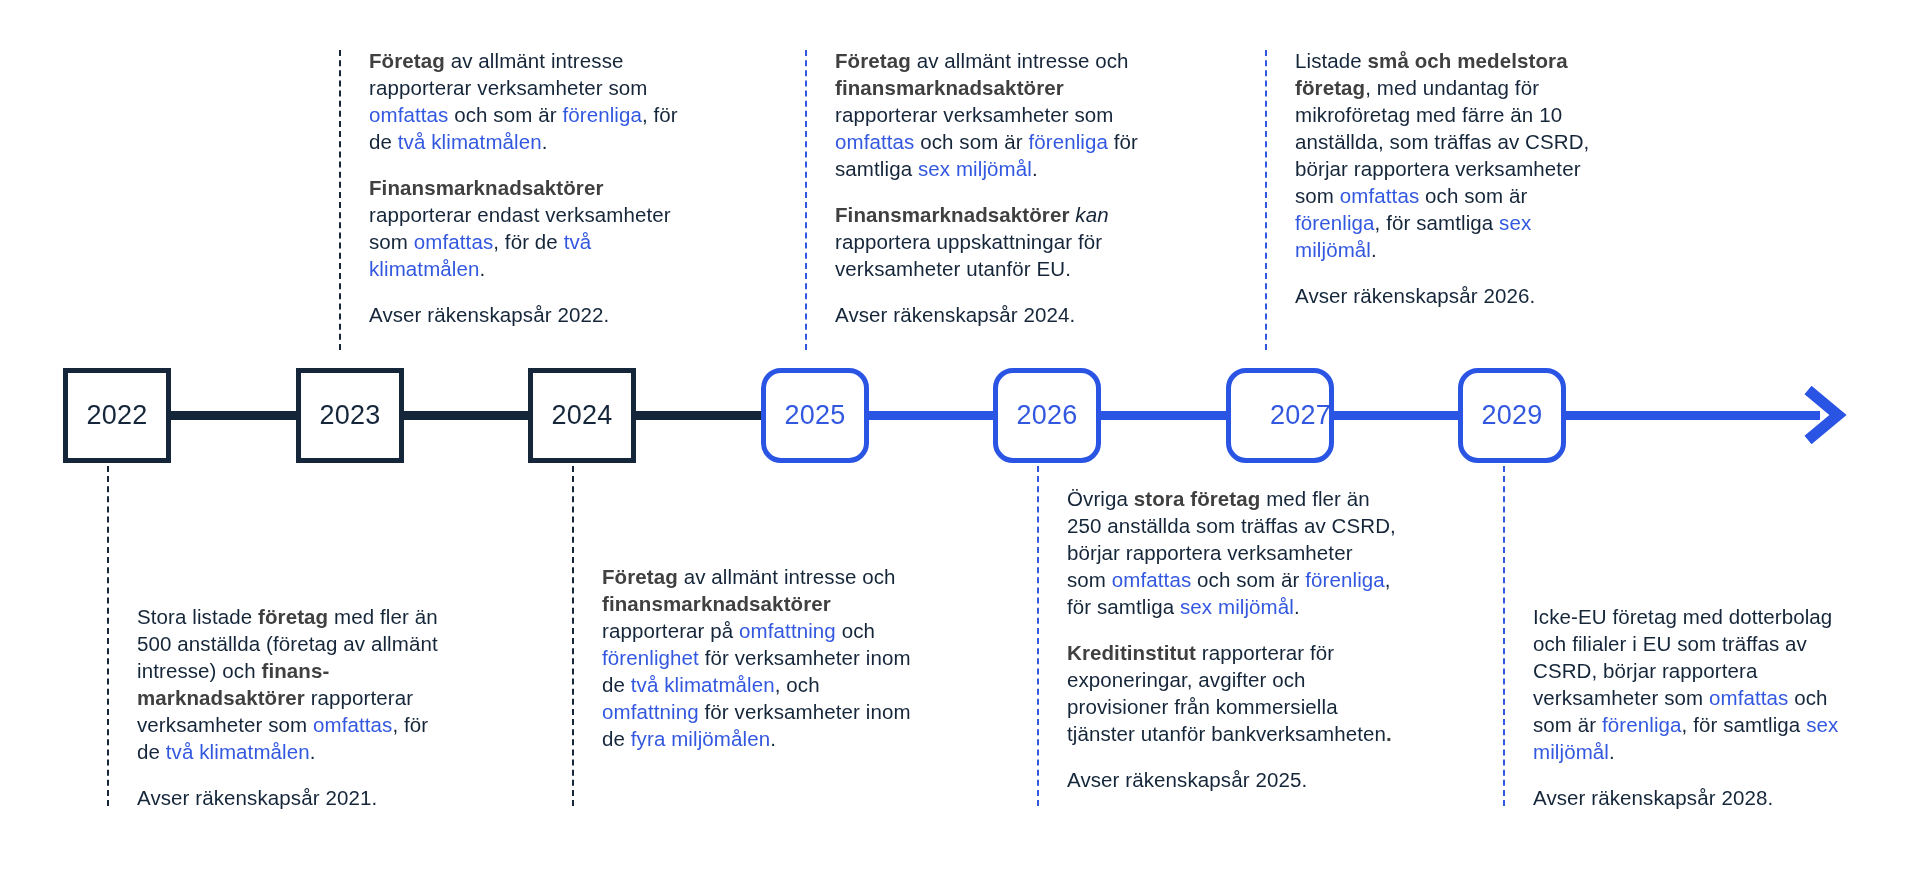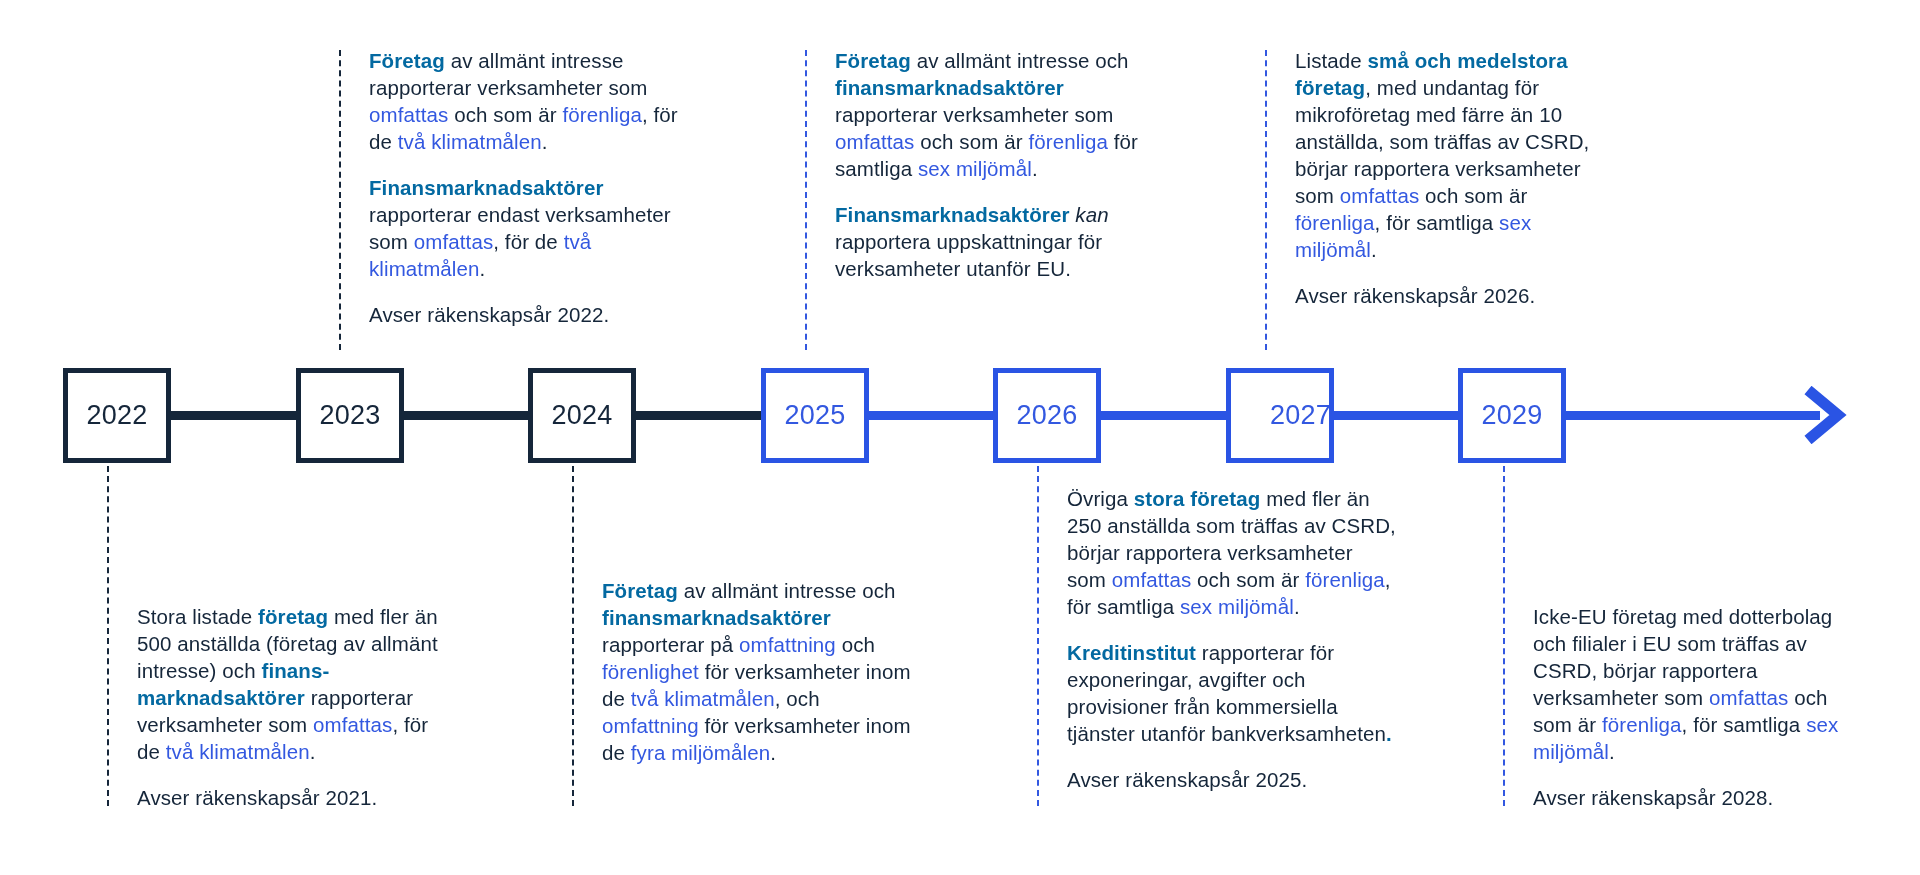--- a/index.html
+++ b/index.html
@@ -21,21 +21,21 @@
   
   .block {
     position: absolute;
     color: #15263a;
     font-size: 20.5px;
     line-height: 27px;
     letter-spacing: 0.1px;
   }
   .block p { margin: 0 0 19px 0; }
   .block p:last-child { margin-bottom: 0; }
-  .block b, .block strong { font-weight: bold; color: #0369a1; }
+  .block b, .block strong { font-weight: bold; color: #404040; }
   .block i, .block em { font-style: italic; margin-top: 36px; }
   .lnk { color: #3358e0; }
 
   
   .dash {
     position: absolute;
     width: 0;
     border-left-width: 2.5px;
     border-left-style: dashed;
   }
@@ -60,21 +60,21 @@
     height: 95px;
     background: #ffffff;
     border: 5px solid #15263a;
     display: flex;
     align-items: center;
     justify-content: center;
     font-size: 27px;
     color: #15263a;
     letter-spacing: 0.2px;
   }
-  .ybox.blue { border-color: #2a54e4; color: #3358e0; }
+  .ybox.blue { border-color: #2a54e4; color: #3358e0; border-radius: 20px; }
 
   .arrowhead { position: absolute; top: 386px; left: 1804px; }
 </style>
 </head>
 <body>
 
 <div id="stage">
 
   <div class="dash dark" style="left:339px; top:50px; height:300px;"></div>
   <div class="dash blue" style="left:805px; top:50px; height:300px;"></div>
@@ -111,33 +111,34 @@
 
   <div class="block" style="left:369px; top:47px; width:312px;">
       <p><b>Företag</b><span> av allmänt intresse rapporterar verksamheter som </span><span class="lnk">omfattas</span><span> och som är </span><span class="lnk">förenliga</span><span>, för de </span><span class="lnk">två klimatmålen</span><span>.</span></p>
       <p><b>Finansmarknadsaktörer</b><span> rapporterar endast verksamheter som </span><span class="lnk">omfattas</span><span>, för de </span><span class="lnk">två klimatmålen</span><span>.</span></p>
       <p><span>Avser räkenskapsår 2022.</span></p>
     </div>
 
   <div class="block" style="left:835px; top:47px; width:320px;">
       <p><b>Företag</b><span> av allmänt intresse och </span><b>finansmarknadsaktörer</b><span> rapporterar verksamheter som </span><span class="lnk">omfattas</span><span> och som är </span><span class="lnk">förenliga</span><span> för samtliga </span><span class="lnk">sex miljömål</span><span>.</span></p>
       <p><b>Finansmarknadsaktörer</b><i> kan</i><span> rapportera uppskattningar för verksamheter utanför EU.</span></p>
+      <p><span>Avser räkenskapsår 2024.</span></p>
     </div>
 
   <div class="block" style="left:1295px; top:47px; width:312px;">
       <p><span>Listade </span><b>små och medelstora företag</b><span>, med undantag för mikroföretag med färre än 10 anställda, som träffas av CSRD, börjar rapportera verksamheter som </span><span class="lnk">omfattas</span><span> och som är </span><span class="lnk">förenliga</span><span>, för samtliga </span><span class="lnk">sex miljömål</span><span>.</span></p>
       <p><span>Avser räkenskapsår 2026.</span></p>
     </div>
 
   <div class="block" style="left:137px; top:603px; width:320px;">
       <p><span>Stora listade </span><b>företag</b><span> med fler än 500 anställda (företag av allmänt intresse) och </span><b>finans-marknadsaktörer</b><span> rapporterar verksamheter som </span><span class="lnk">omfattas</span><span>, för de </span><span class="lnk">två klimatmålen</span><span>.</span></p>
       <p><span>Avser räkenskapsår 2021.</span></p>
     </div>
 
-  <div class="block" style="left:602px; top:577px; width:318px;">
+  <div class="block" style="left:602px; top:563px; width:318px;">
       <p><b>Företag</b><span> av allmänt intresse och </span><b>finansmarknadsaktörer</b><span> rapporterar på </span><span class="lnk">omfattning</span><span> och </span><span class="lnk">förenlighet</span><span> för verksamheter inom de </span><span class="lnk">två klimatmålen</span><span>, och </span><span class="lnk">omfattning</span><span> för verksamheter inom de </span><span class="lnk">fyra miljömålen</span><span>.</span></p>
     </div>
 
   <div class="block" style="left:1067px; top:485px; width:330px;">
       <p><span>Övriga </span><b>stora företag</b><span> med fler än 250 anställda som träffas av CSRD, börjar rapportera verksamheter som </span><span class="lnk">omfattas</span><span> och som är </span><span class="lnk">förenliga</span><span>, för samtliga </span><span class="lnk">sex miljömål</span><span>.</span></p>
       <p><b>Kreditinstitut</b><span> rapporterar för exponeringar, avgifter och provisioner från kommersiella tjänster utanför bankverksamheten</span><b>.</b></p>
       <p><span>Avser räkenskapsår 2025.</span></p>
     </div>
 
   <div class="block" style="left:1533px; top:603px; width:330px;">

